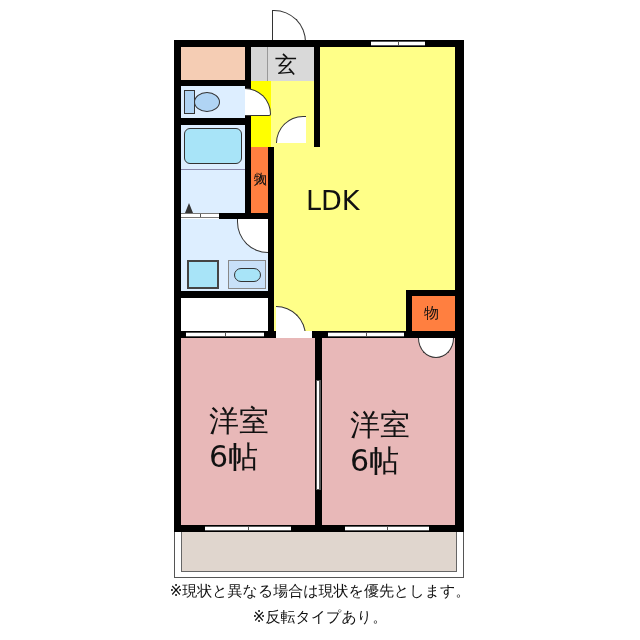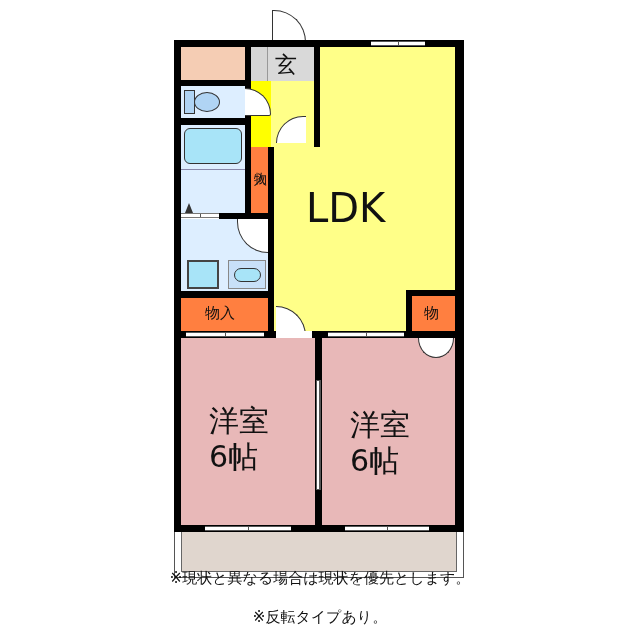--- a/index.html
+++ b/index.html
@@ -70,27 +70,24 @@
 
   <div class="abs" style="left:181px;top:219px;width:87px;height:72px;background:#DDEEFF;">
     <div class="abs" style="left:56px;top:0;width:31px;height:34px;background:#fff;border-bottom:1px solid #333;border-left:1px solid #333;border-bottom-left-radius:31px;"></div>
     <div class="abs" style="left:6px;top:41px;width:32px;height:29px;border:2px solid #444;background:#A8E4F8;"></div>
     <div class="abs" style="left:47px;top:41px;width:38px;height:29px;border:1px solid #888;background:#C8E0F8;">
       <div class="abs" style="left:5px;top:7px;width:27px;height:14px;border:1px solid #333;border-radius:8px;background:#A8E4F8;"></div>
     </div>
   </div>
   <div class="wall" style="left:181px;top:291px;width:87px;height:7px;"></div>
 
-  <div class="abs" style="left:181px;top:298px;width:87px;height:33px;background:#FF7F40;">
-    <span class="room-label" style="left:24px;top:7px;font-size:15px;">物入</span>
-  </div>
 
   <div class="abs" style="left:274px;top:47px;width:181px;height:290px;background:#FFFF88;clip-path:polygon(46px 0,181px 0,181px 246px,138px 246px,138px 290px,0 290px,0 100px,46px 100px);">
   </div>
-  <span class="room-label" style="left:306px;top:186px;font-size:40px;">LDK</span>
+  <span class="room-label" style="left:306px;top:186px;font-size:27px;">LDK</span>
   <div class="abs" style="left:276px;top:306px;width:30px;height:30px;background:#fff;border-top:1px solid #333;border-right:1px solid #333;border-top-right-radius:30px;"></div>
 
   <div class="wall" style="left:406px;top:290px;width:6px;height:47px;"></div>
   <div class="wall" style="left:406px;top:290px;width:50px;height:6px;"></div>
   <div class="abs" style="left:412px;top:296px;width:43px;height:37px;background:#FF7F40;">
     <span class="room-label" style="left:12px;top:9px;font-size:15px;">物</span>
   </div>
 
   <div class="wall" style="left:181px;top:331px;width:274px;height:7px;"></div>
   <div class="win" style="left:186px;top:332px;width:78px;height:5px;"></div>
@@ -111,15 +108,15 @@
   </div>
   <div class="abs" style="left:418px;top:338px;width:36px;height:20px;background:#fff;border:1px solid #333;border-top:none;border-bottom-left-radius:18px 20px;border-bottom-right-radius:18px 20px;"></div>
 
   <div class="win" style="left:205px;top:526px;width:86px;height:5px;"></div>
   <div class="win" style="left:345px;top:526px;width:84px;height:5px;"></div>
 
   <div class="abs" style="left:174px;top:532px;width:290px;height:46px;border:1px solid #555;border-top:none;background:#fff;">
     <div class="abs" style="left:6px;top:0;width:276px;height:40px;background:#E0D6CE;border:1px solid #666;border-top:none;"></div>
   </div>
 
-  <div class="note" style="top:569px;">※現状と異なる場合は現状を優先とします。</div>
+  <div class="note" style="top:582px;">※現状と異なる場合は現状を優先とします。</div>
   <div class="note" style="top:608px;">※反転タイプあり。</div>
 </div>
 
 </body></html>

